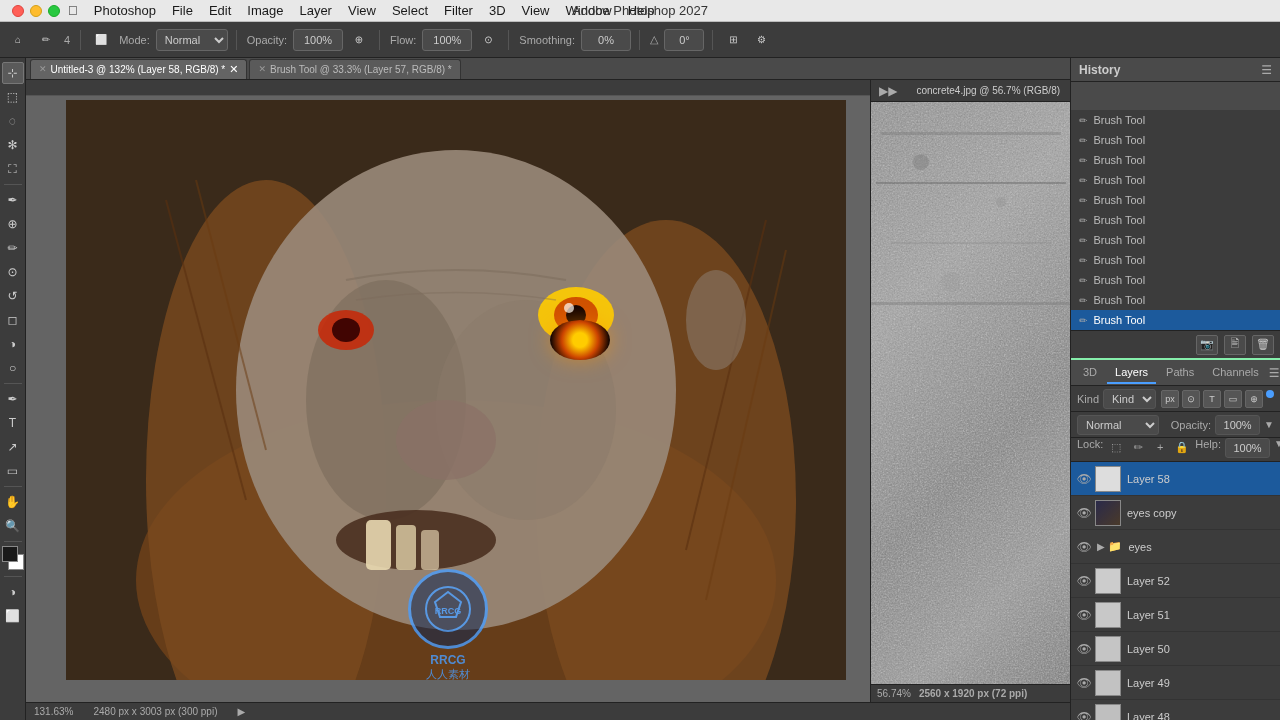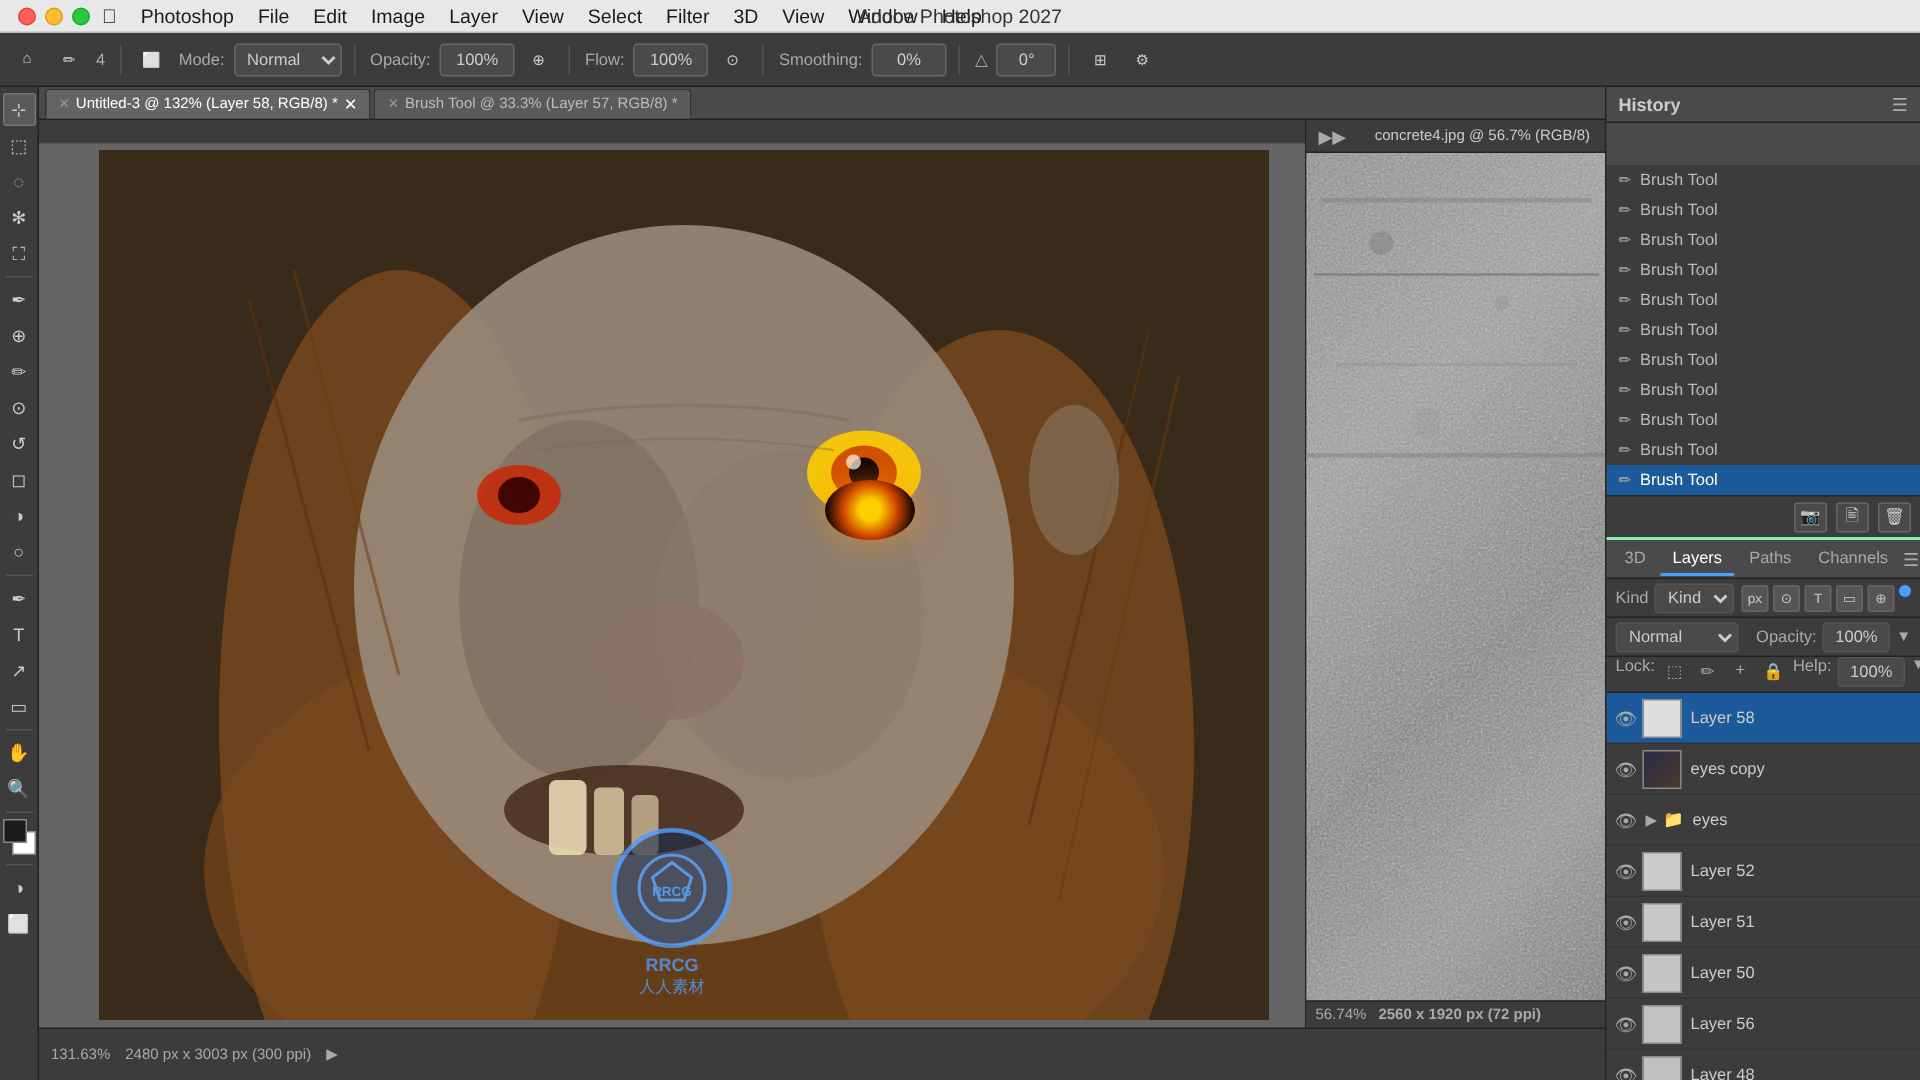--- a/index.html
+++ b/index.html
@@ -105,21 +105,21 @@
       position: absolute;
       top: 38%; left: 62%;
       width: 60px; height: 40px;
       border-radius: 50%;
       background: radial-gradient(circle, #ffcc00 20%, #cc4400 50%, #1a0800 80%);
       box-shadow: 0 0 20px rgba(255,150,0,0.5);
     }
 
     #status-bar {
       height: 18px; background: #3c3c3c; border-top: 1px solid #222;
-      display: flex; align-items: center; padding: 17px 8px; gap: 10px;
+      display: flex; align-items: center; padding: 0 8px; gap: 20px;
     }
     .status-text { color: #aaa; font-size: 10px; }
 
     
     #secondary-area {
       width: 200px; background: #4a4a4a; border-left: 1px solid #222;
       display: flex; flex-direction: column;
     }
     #secondary-tab {
       height: 22px; background: #3c3c3c; display: flex; align-items: center;
@@ -604,21 +604,21 @@
 
         <div class="layer-item">
           <div class="layer-eye">👁</div>
           <div class="layer-thumb layer-thumb-gray" style="background:#c5c5c5;"></div>
           <span class="layer-name">Layer 50</span>
         </div>
 
         <div class="layer-item">
           <div class="layer-eye">👁</div>
           <div class="layer-thumb layer-thumb-gray" style="background:#c2c2c2;"></div>
-          <span class="layer-name">Layer 56</span>
+          <span class="layer-name">Layer 49</span>
         </div>
 
         <div class="layer-item">
           <div class="layer-eye">👁</div>
           <div class="layer-thumb layer-thumb-gray" style="background:#bfbfbf;"></div>
           <span class="layer-name">Layer 48</span>
         </div>
       </div>
     </div>
 

